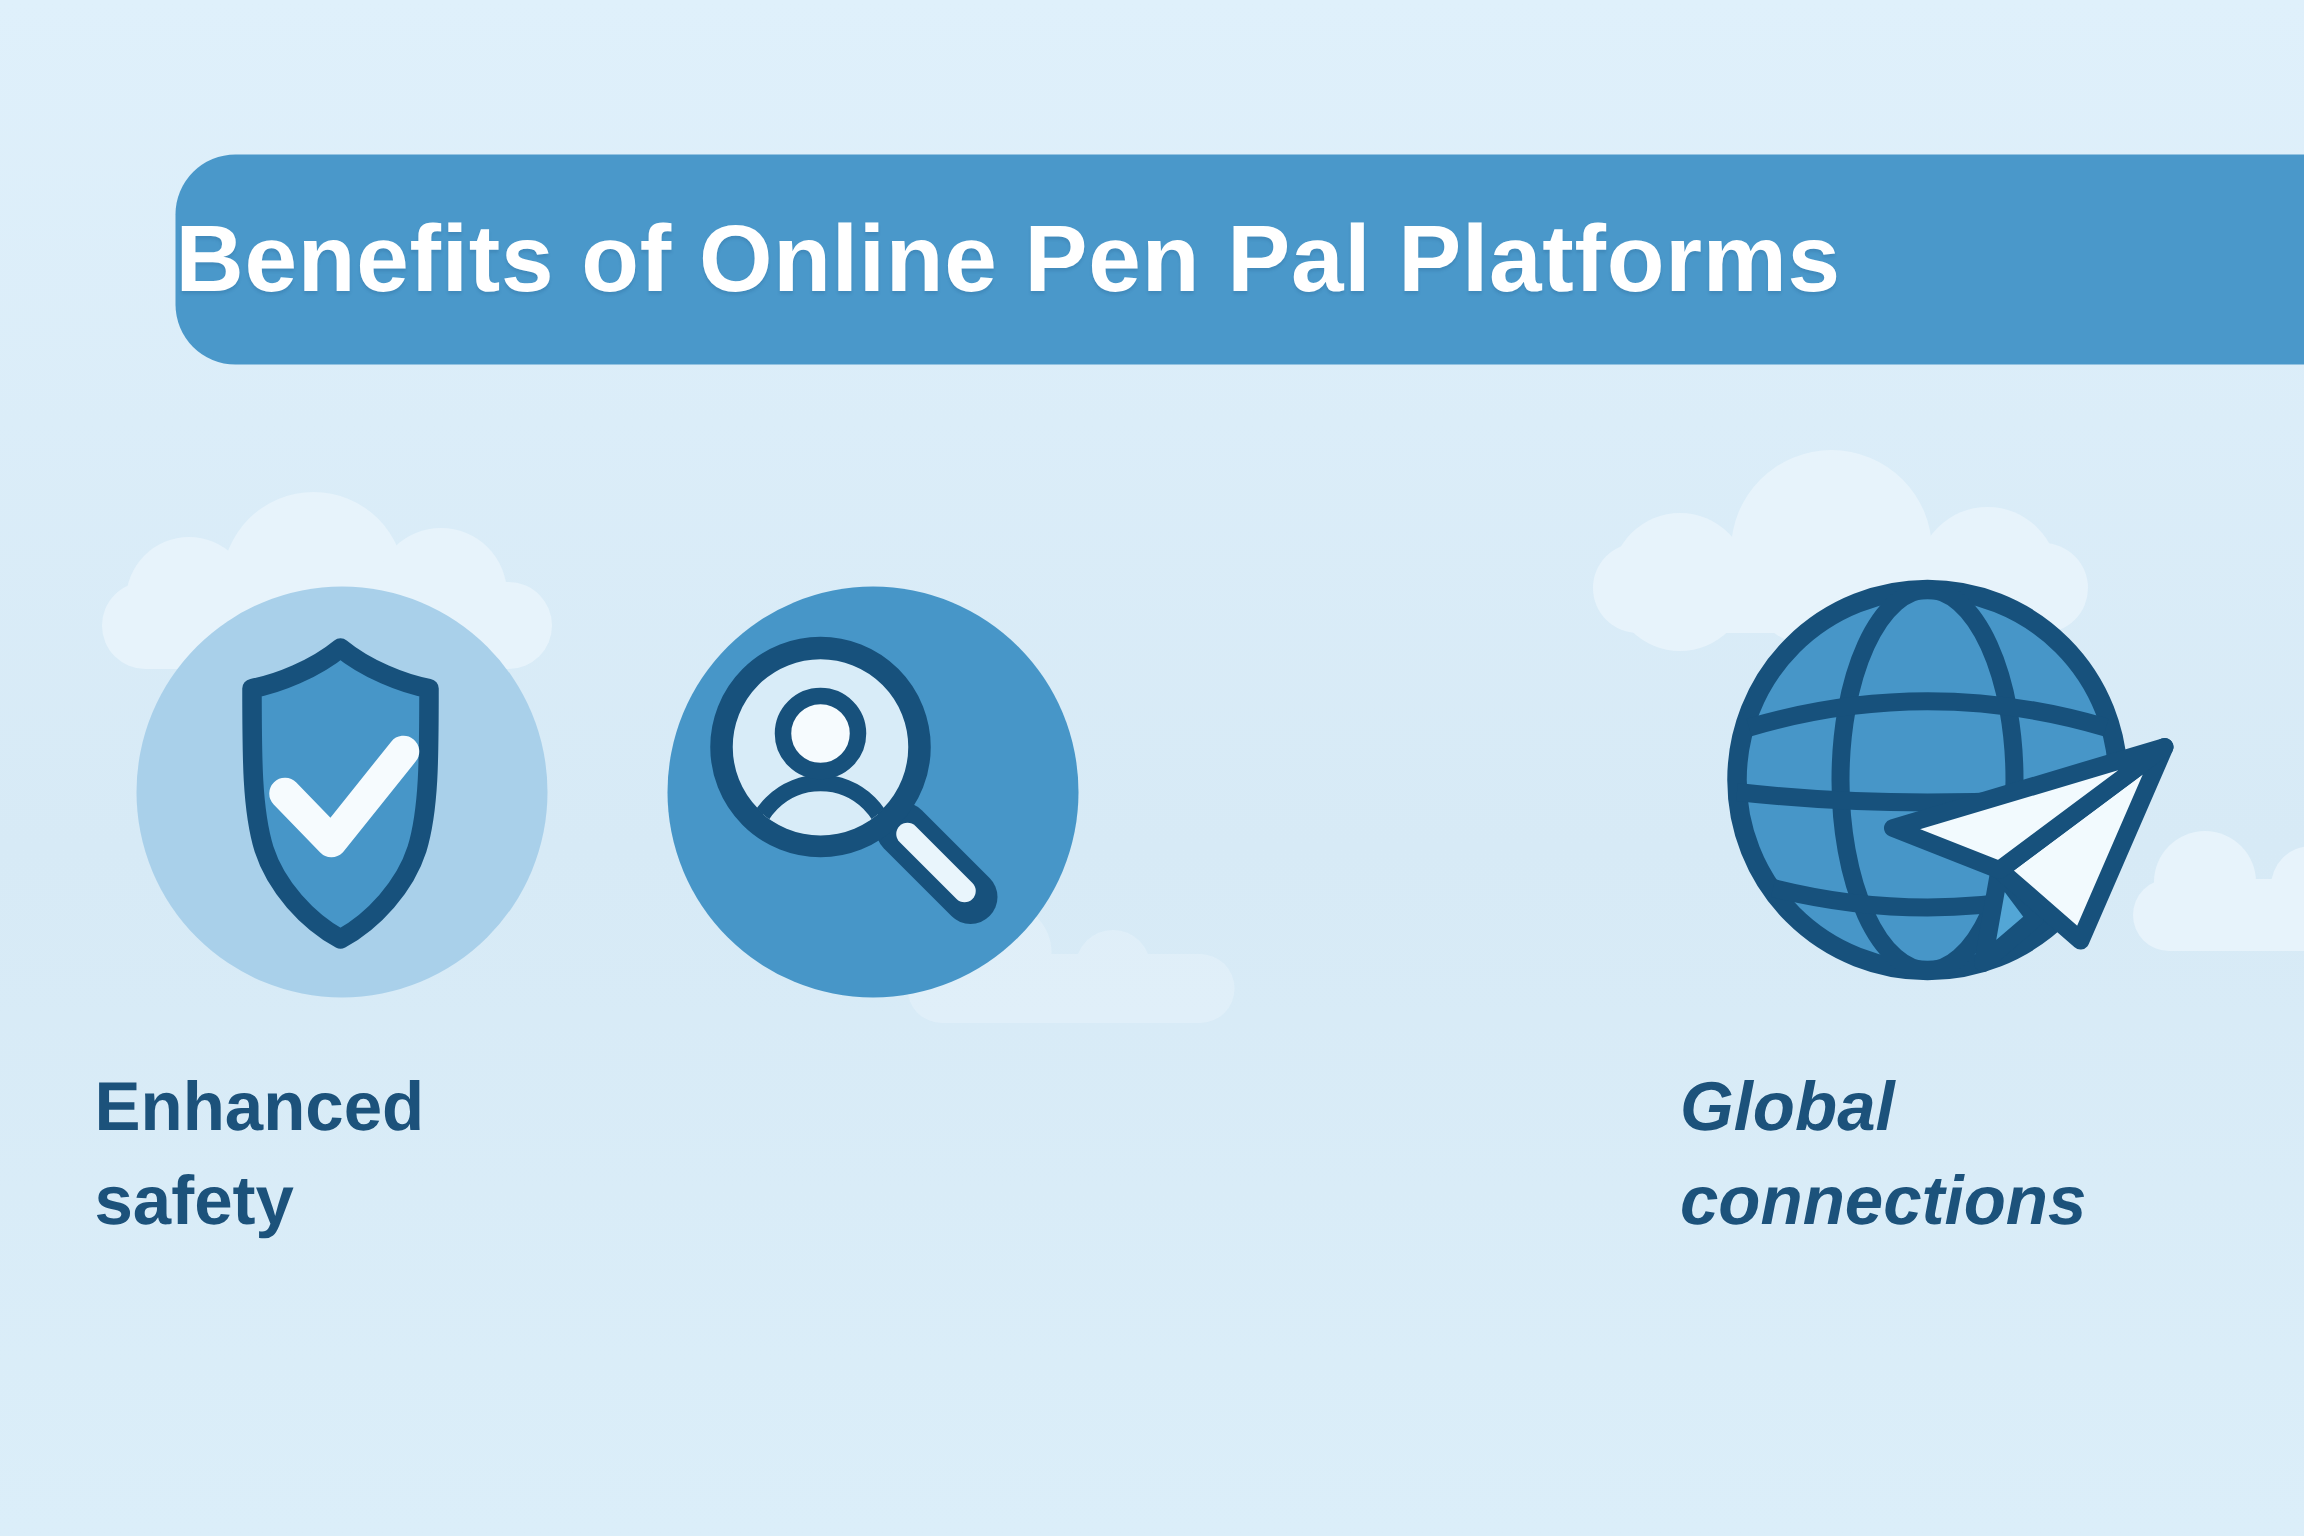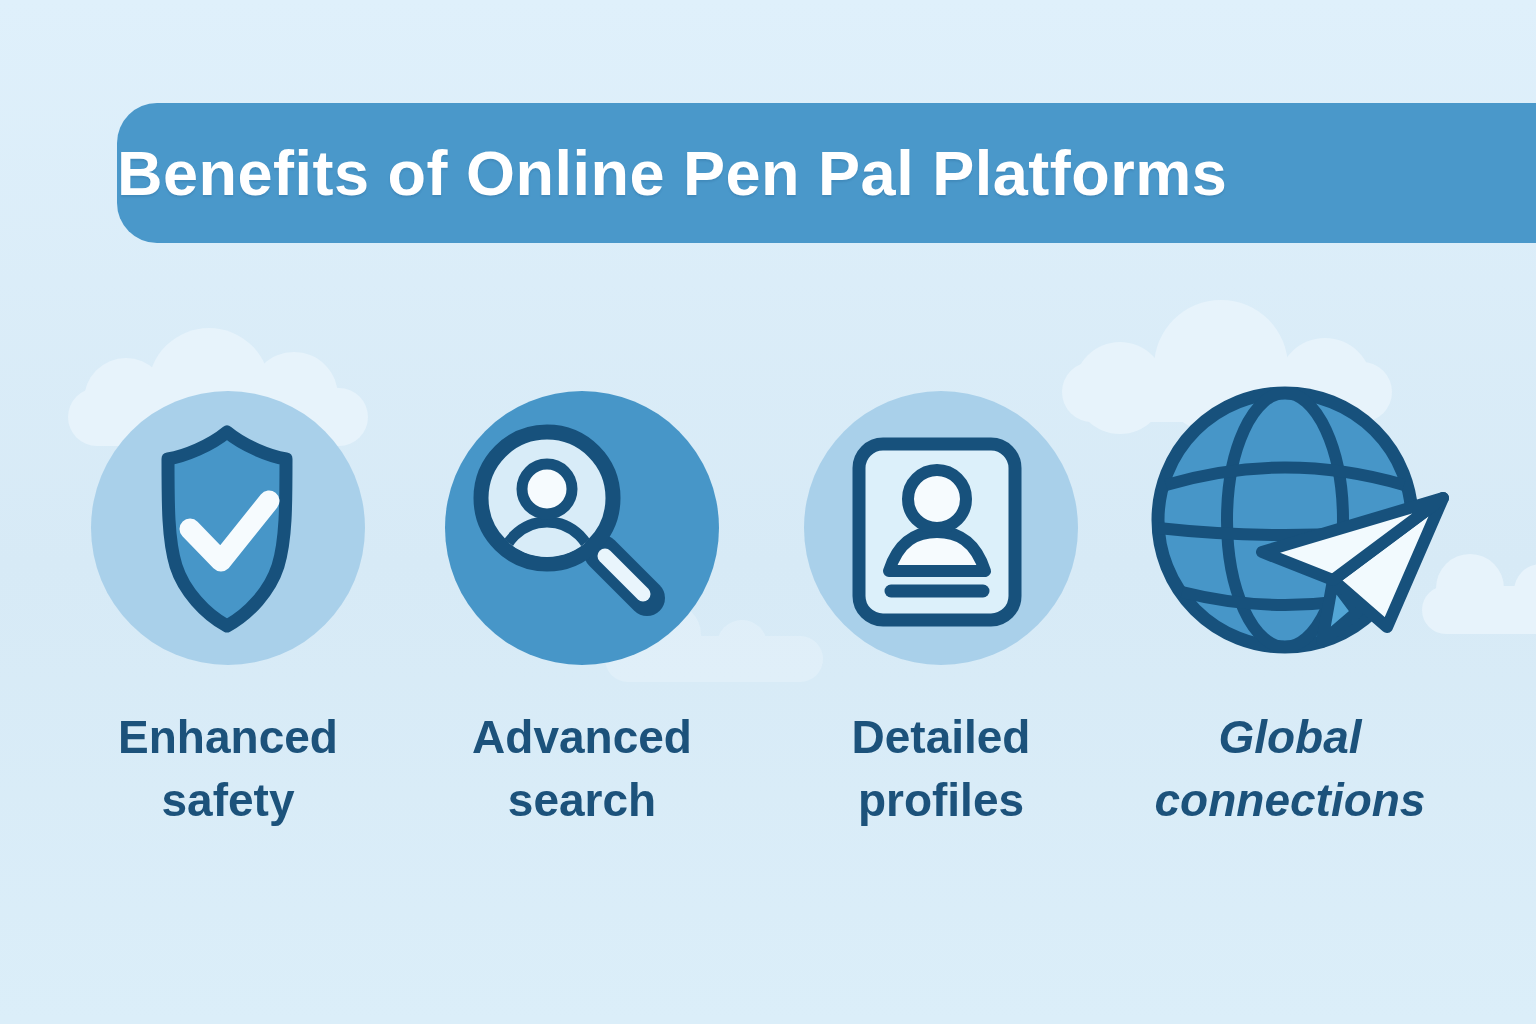--- a/index.html
+++ b/index.html
@@ -47,21 +47,21 @@
   }
   .banner h1{
     margin:0;
     font-size:63px;font-weight:700;letter-spacing:.5px;
     color:var(--banner-text,#ffffff);
     text-shadow:0 2px 2px rgba(30,80,120,.18);
     white-space:nowrap;
   }
 
   
-  .benefit{position:absolute;z-index:3;top:390px;width:330px;text-align:center;}
+  .benefit{position:absolute;z-index:3;top:390px;width:330px;}
   .benefit svg{display:block;margin:0 auto;overflow:visible;}
   .b1{left:63px;}
   .b2{left:417px;}
   .b3{left:776px;}
   .b4{left:1120px;width:340px;font-style:italic;}
   .benefit .label{
     margin-top:40px;
     font-size:46px;font-weight:700;line-height:1.36;
     color:var(--label-text,#1c527b);
   }
@@ -126,33 +126,22 @@
       <line x1="161" y1="166" x2="199" y2="204" stroke="#e9f5fc" stroke-width="15" stroke-linecap="round"></line>
 
       <circle cx="103" cy="108" r="66" fill="#d8ecf8" stroke="#17517c" stroke-width="15"></circle>
 
       <g clip-path="url(#lensClip)">
         <circle cx="103" cy="178" r="46" fill="#d8ecf8" stroke="#17517c" stroke-width="11"></circle>
       </g>
 
       <circle cx="103" cy="99" r="25" fill="#f6fbfe" stroke="#17517c" stroke-width="11"></circle>
     </svg>
-    <div class="label">Advanced search</div>
   </div>
 
-  <div class="benefit b3">
-    <svg width="276" height="276" viewBox="0 0 276 276">
-      <circle cx="138" cy="138" r="137" fill="#a9d0ea"></circle>
-      <rect x="56" y="54" width="156" height="176" rx="24" fill="#dcf0fa" stroke="#17517c" stroke-width="13"></rect>
-      <path d="M86 181 C 96 150, 114 142, 134 142 C 154 142, 172 150, 182 181 Z" fill="#f6fbfe" stroke="#17517c" stroke-width="12" stroke-linejoin="round"></path>
-      <circle cx="134" cy="109" r="29" fill="#f6fbfe" stroke="#17517c" stroke-width="12"></circle>
-      <line x1="88" y1="201" x2="180" y2="201" stroke="#17517c" stroke-width="13" stroke-linecap="round"></line>
-    </svg>
-    <div class="label">Detailed profiles</div>
-  </div>
 
   <div class="benefit b4">
     <svg width="340" height="276" viewBox="0 0 340 276">
 
       <circle cx="165" cy="130" r="127" fill="#4796c8" stroke="#17517c" stroke-width="13"></circle>
       <ellipse cx="165" cy="130" rx="58" ry="127" fill="none" stroke="#17517c" stroke-width="12"></ellipse>
       <path d="M46 95 Q 165 60 284 95" fill="none" stroke="#17517c" stroke-width="12"></path>
       <path d="M38 138 Q 165 152 292 138" fill="none" stroke="#17517c" stroke-width="12"></path>
       <path d="M62 202 Q 165 228 268 202" fill="none" stroke="#17517c" stroke-width="12"></path>
 

